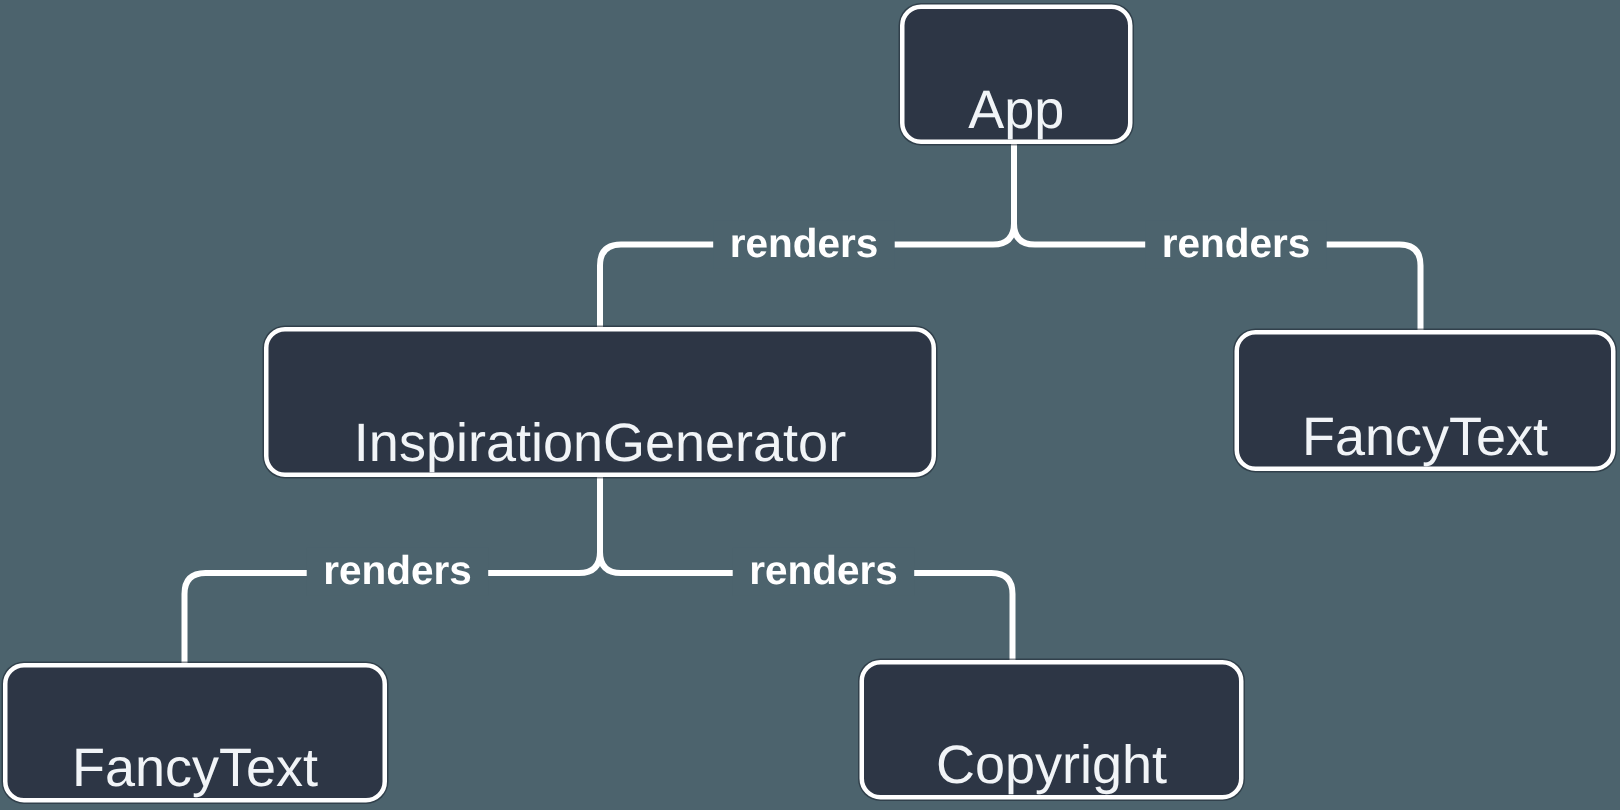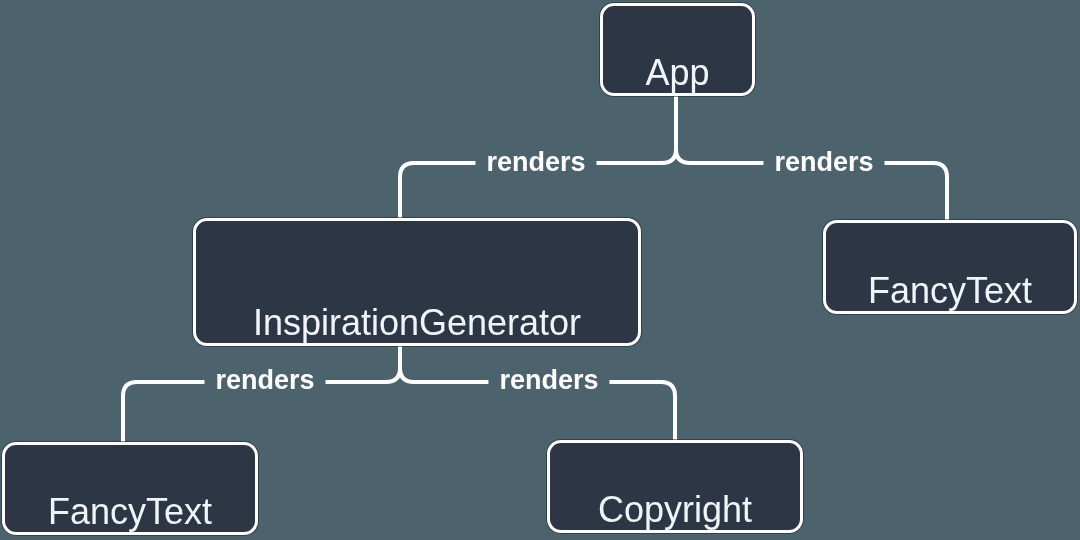--- a/index.html
+++ b/index.html
@@ -54,24 +54,24 @@
     background: var(--bg, #4c636d);
     color: var(--label-text, #ffffff);
     font-size: 27px;
     font-weight: 700;
     line-height: 1.1;
     padding: 1px 11px;
     white-space: nowrap;
   }
   
   .node-app              { left: 600px; top: 3px;   width: 155px; height: 93px; }
-  .node-inspiration-gen  { left: 193px; top: 218px; width: 448px; height: 128px; }
+  .node-inspiration-gen  { left: 176px; top: 218px; width: 448px; height: 100px; }
   .node-fancy-text-top   { left: 823px; top: 220px; width: 254px; height: 94px; }
   .node-fancy-text-bottom{ left: 2px;   top: 442px; width: 256px; height: 93px; }
-  .node-copyright        { left: 547px; top: 440px; width: 256px; height: 93px; }
+  .node-copyright        { left: 573px; top: 440px; width: 256px; height: 93px; }
   
   .edge-label-tl { left: 536px; top: 163px; }
   .edge-label-tr { left: 824px; top: 163px; }
   .edge-label-bl { left: 265px; top: 381px; }
   .edge-label-br { left: 549px; top: 381px; }
 </style>
 </head>
 <body>
 
 <div class="stage">

